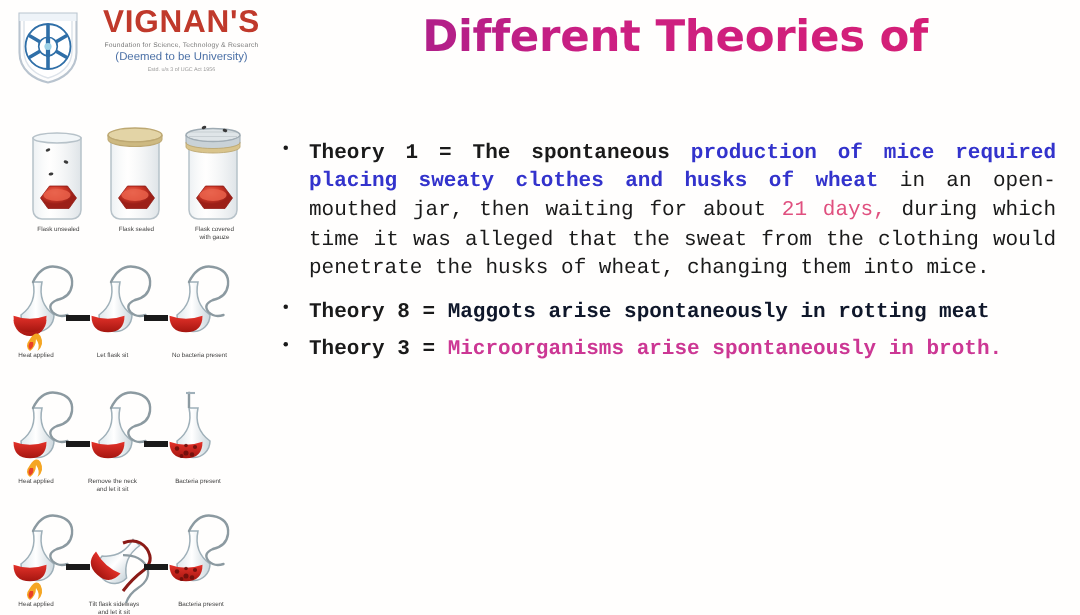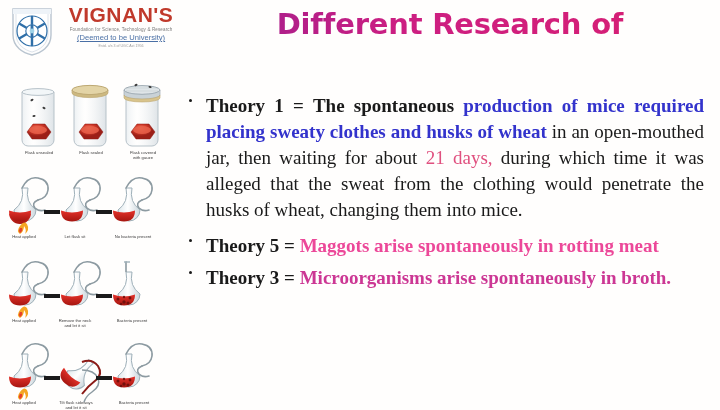--- a/index.html
+++ b/index.html
@@ -55,21 +55,20 @@
     letter-spacing: 0.15px;
     margin-top: 1.5px;
     white-space: nowrap;
     transform: scale(1.02);
   }
   .logo-sub2 {
     font-size: 7.6px;
     color: #4a6fa5;
     margin-top: 1.5px;
     white-space: nowrap;
-    text-decoration: underline;
   }
   .logo-sub3 {
     font-size: 3.6px;
     color: #9a9a9a;
     margin-top: 1.5px;
     white-space: nowrap;
   }
 
   
   #title {
@@ -94,39 +93,39 @@
   #body-text {
     position: absolute;
     left: 186px;
     top: 93px;
     width: 518px;
   }
   .bullet-row {
     position: relative;
     padding-left: 20px;
     margin-bottom: 6px;
-    font-family: Liberation Serif, serif;
-    font-size: 19px;
+    font-family: Liberation Mono, monospace;
+    font-size: 14px;
     line-height: 1.37;
     color: #1a1a1a;
     text-align: justify;
   }
   .bullet-row .dot {
     position: absolute;
     left: 3px;
     top: 0.30em;
     width: 3px;
     height: 3px;
     background: #1a1a1a;
     border-radius: 50%;
   }
   .bold { font-weight: bold; }
   .blue { color: #3333cc; font-weight: bold; }
   .pink { color: #e0507f; }
-  .orange { color: #ec4899; font-weight: bold; }
+  .orange { color: #0f172a; font-weight: bold; }
   .magenta { color: #cc3794; font-weight: bold; }
 
   
   #figures {
     position: absolute;
     left: 0px;
     top: 78px;
     width: 180px;
     height: 330px;
   }
@@ -169,34 +168,34 @@
     </div>
     <div id="logo-text">
       <div class="logo-name">VIGNAN'S</div>
       <div class="logo-sub1">Foundation for Science, Technology &amp; Research</div>
       <div class="logo-sub2">(Deemed to be University)</div>
       <div class="logo-sub3">Estd. u/s 3 of UGC Act 1956</div>
     </div>
   </div>
 
   <div id="title">
-    <div>Different Research of</div>
+    <div>Different Theories of</div>
   </div>
 
   <div id="body-text">
 
     <div class="bullet-row">
       <span class="dot"></span>
       <span class="bold">Theory 1 =</span>
       <span class="bold">The spontaneous </span><span class="blue">production of mice required placing sweaty clothes and husks of wheat</span><span> in an open-mouthed jar, then waiting for about </span><span class="pink">21 days,</span><span> during which time it was alleged that the sweat from the clothing would penetrate the husks of wheat, changing them into mice.</span>
     </div>
 
     <div class="bullet-row" style="margin-top:10px;">
       <span class="dot"></span>
-      <span class="bold">Theory 5 =</span>
+      <span class="bold">Theory 8 =</span>
       <span class="orange">Maggots arise spontaneously in rotting meat</span>
     </div>
 
     <div class="bullet-row" style="margin-top:0;">
       <span class="dot"></span>
       <span class="bold">Theory 3 =</span>
       <span class="magenta">Microorganisms arise spontaneously in broth.</span>
     </div>
 
   </div>

